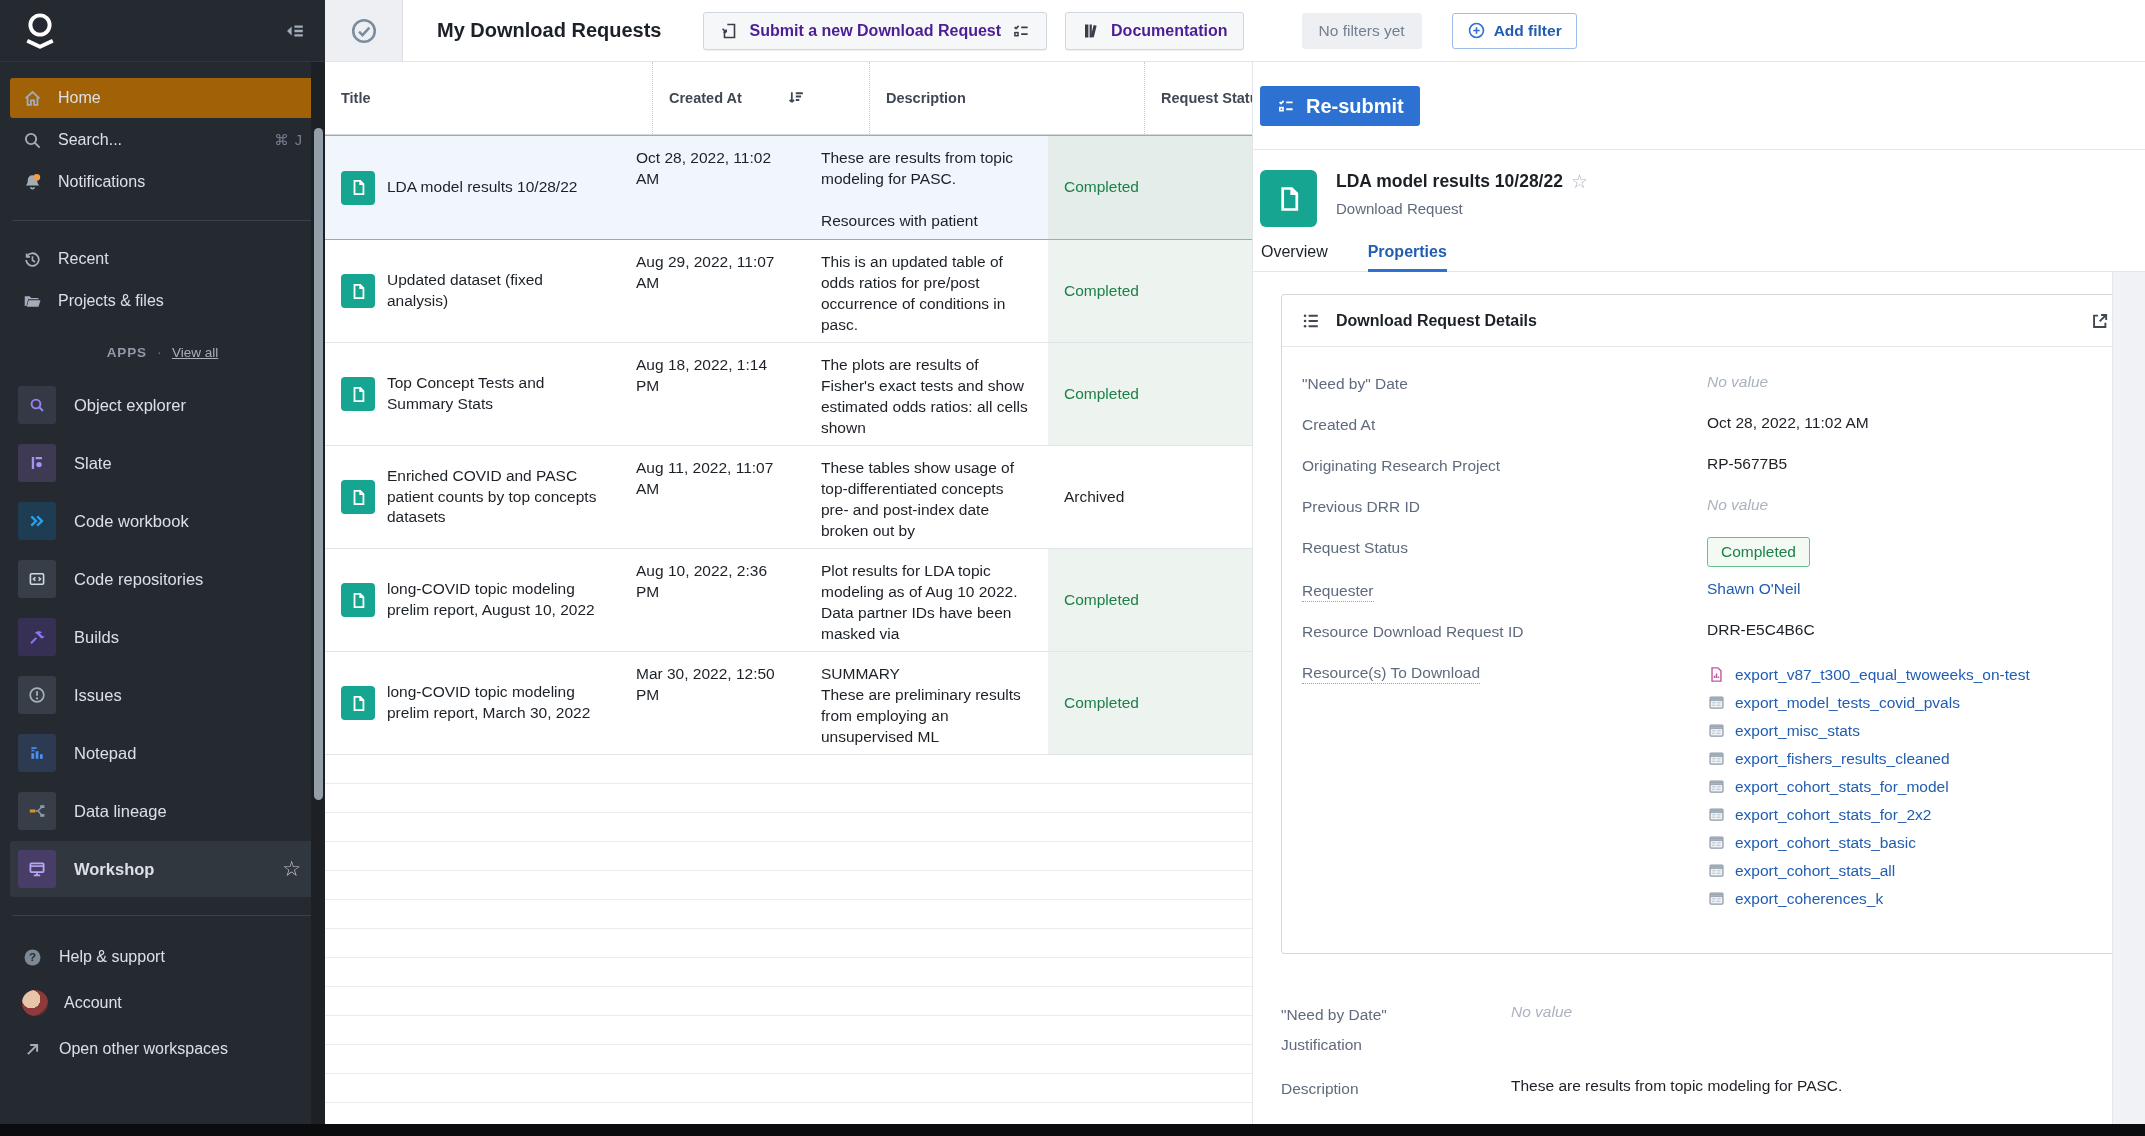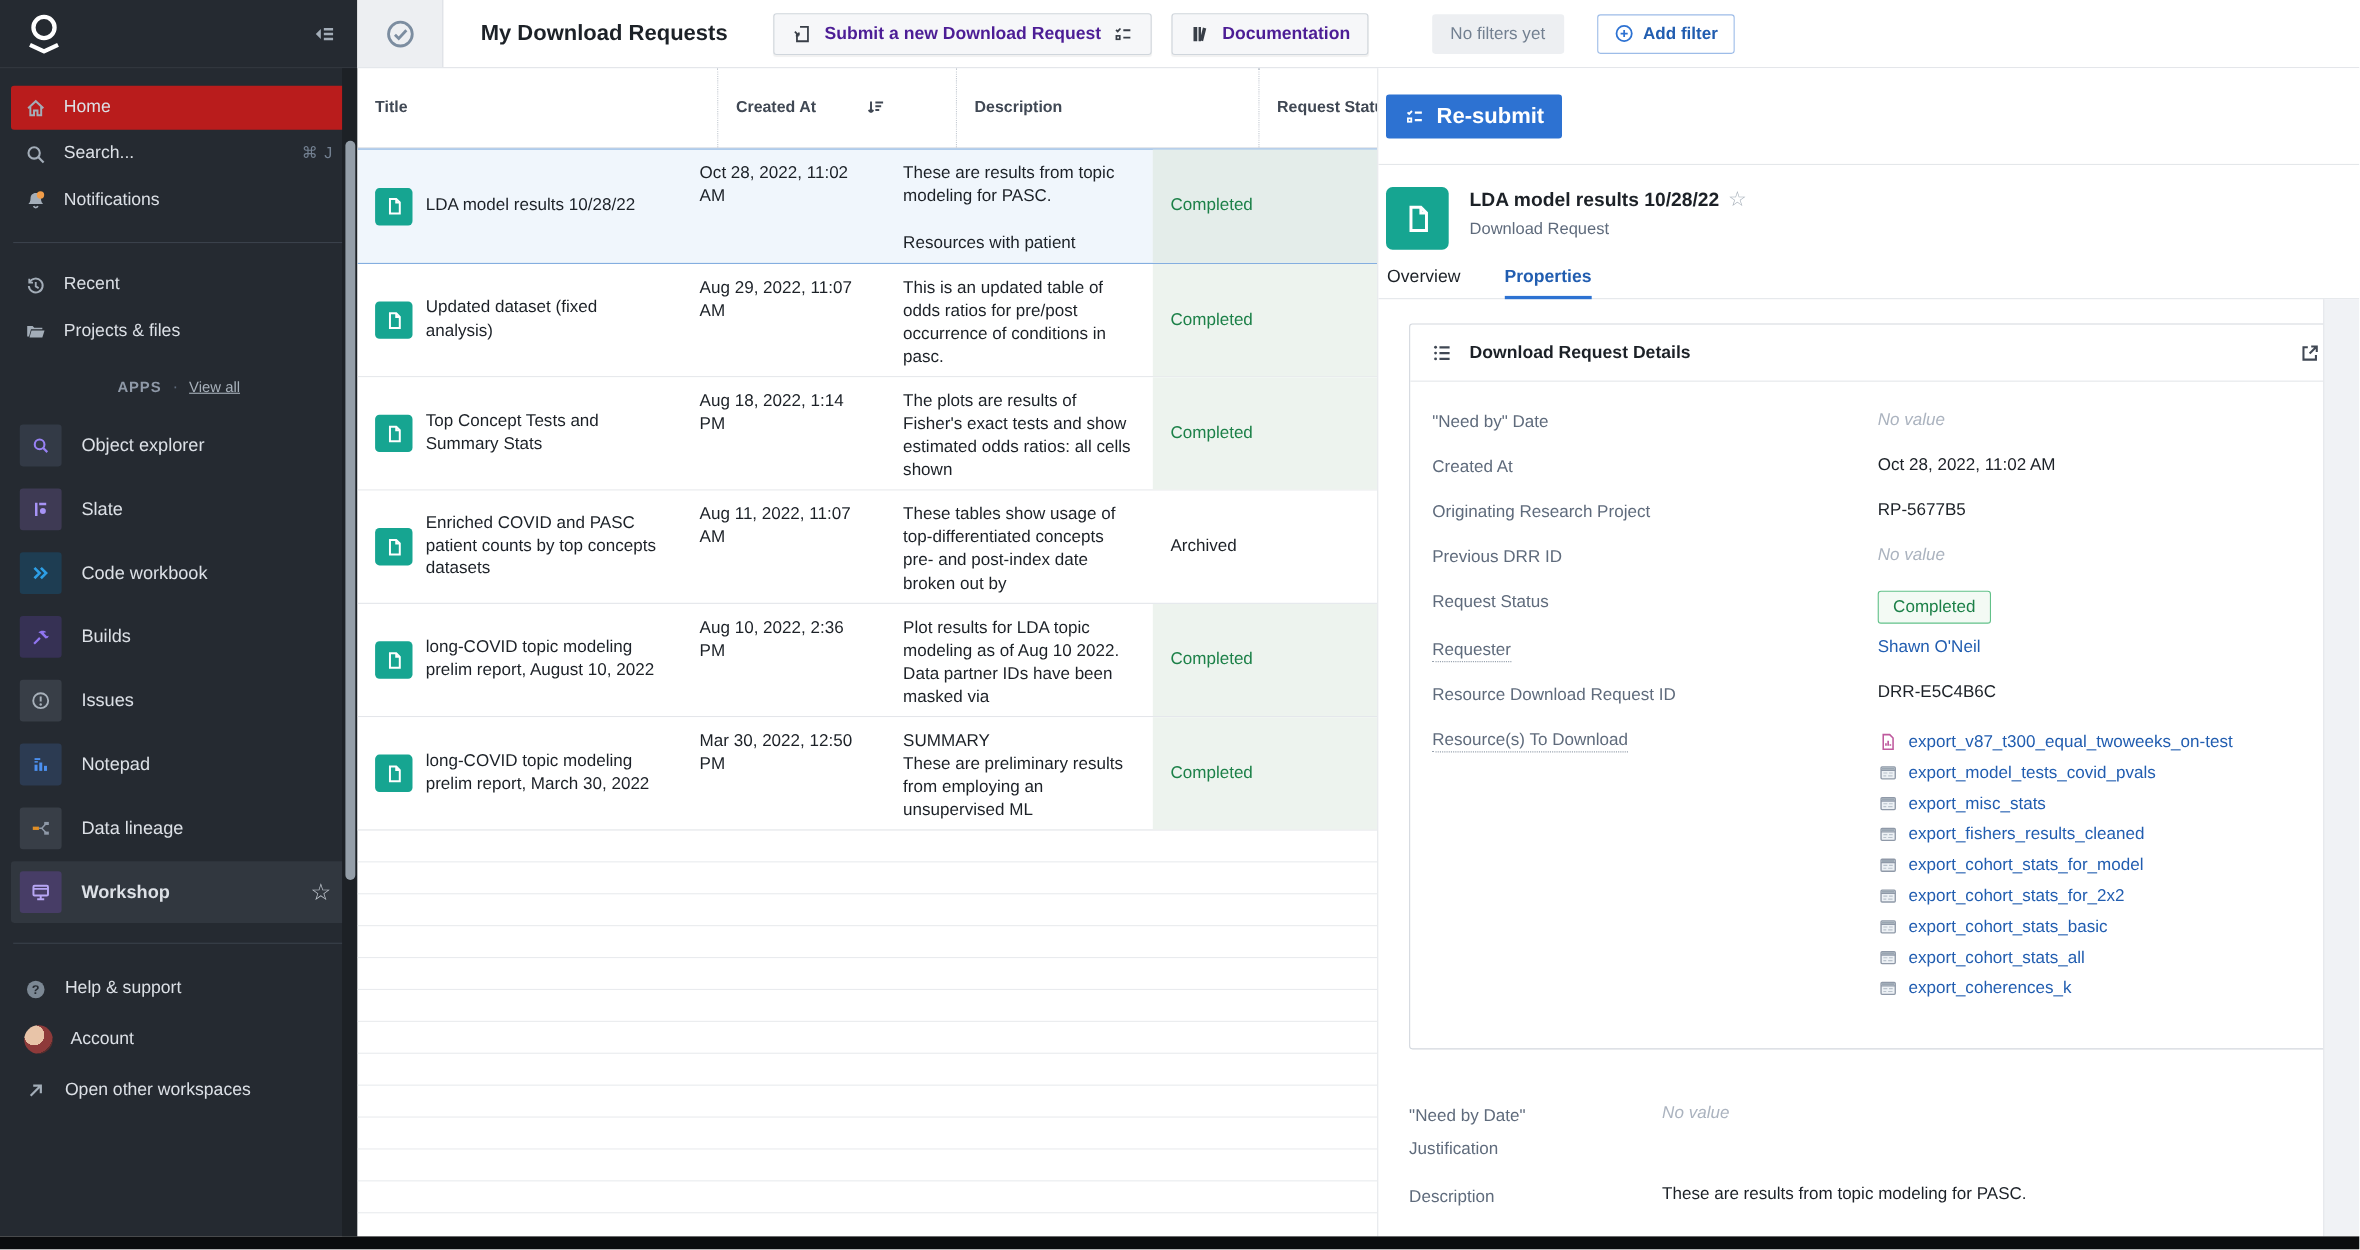--- a/index.html
+++ b/index.html
@@ -18,21 +18,21 @@
   }
   .logo-row { height:62px; display:flex; align-items:center; padding:0 18px 0 22px;
     border-bottom:1px solid rgba(255,255,255,0.06); }
   .logo-row .spacer { flex:1; }
   .side-nav { padding-top:14px; }
   .side-item {
     display:flex; align-items:center; gap:15px; height:40px; margin:2px 10px;
     padding:0 12px; border-radius:3px; font-size:16px; color:#DCE0E6; cursor:pointer;
   }
   .side-item .ic { color:#A3ADB8; }
-  .side-item.selected { background:#b91c1c; }
+  .side-item.selected { background:#a16207; }
   .side-label { flex:1; white-space:nowrap; }
   .shortcut { color:#738091; font-size:14.5px; letter-spacing:1px; }
   .side-divider { height:1px; background:#3A414B; margin:18px 12px; }
   .apps-header { display:flex; align-items:baseline; gap:10px; padding:20px 22px 14px 22px;justify-content:center; }
   .apps-title { color:#8F99A8; font-weight:bold; font-size:13.5px; letter-spacing:0.8px; }
   .apps-dot { color:#5F6B7C; }
   .view-all { color:#A7B0BA; font-size:13.5px; text-decoration:underline; cursor:pointer; }
   .app-item {
     display:flex; align-items:center; gap:18px; height:56px; margin:2px 10px;
     padding:0 8px; border-radius:3px; font-size:16.5px; cursor:pointer;
@@ -244,20 +244,29 @@
           </span>
           <span class="side-label">Slate</span>
         </div>
         <div class="app-item">
           <span class="app-tile" style="background:#1E3D52">
             <svg class="ic" viewBox="0 0 20 20">
               <path d="M4.3 5.3 9 10l-4.7 4.7M10.2 5.3 14.9 10l-4.7 4.7" fill="none" stroke="#2D9FE6" stroke-width="2.4"></path>
             </svg>
           </span>
           <span class="side-label">Code workbook</span>
+        </div>
+        <div class="app-item">
+          <span class="app-tile" style="background:#383E47">
+            <svg class="ic" viewBox="0 0 20 20">
+              <rect x="3.4" y="4.8" width="13.2" height="10.4" rx="1.2" fill="none" stroke="#CED9E0" stroke-width="1.6"></rect>
+              <path d="M8.4 8.3 6.5 10l1.9 1.7M11.6 8.3 13.5 10l-1.9 1.7" fill="none" stroke="#CED9E0" stroke-width="1.5"></path>
+            </svg>
+          </span>
+          <span class="side-label">Code repositories</span>
         </div>
         <div class="app-item">
           <span class="app-tile" style="background:#363154">
             <svg class="ic" viewBox="0 0 20 20">
               <path d="M4 16.2 9.3 10.9" stroke="#9075F0" stroke-width="2"></path>
               <path d="M7.9 5.9c1.9-2 5.3-2.1 7.2-.2l-2.5.6 3 3 1.9-.4-1.3 2.2-1.8.3-4.7-4.7z" fill="#9075F0"></path>
             </svg>
           </span>
           <span class="side-label">Builds</span>
         </div>

